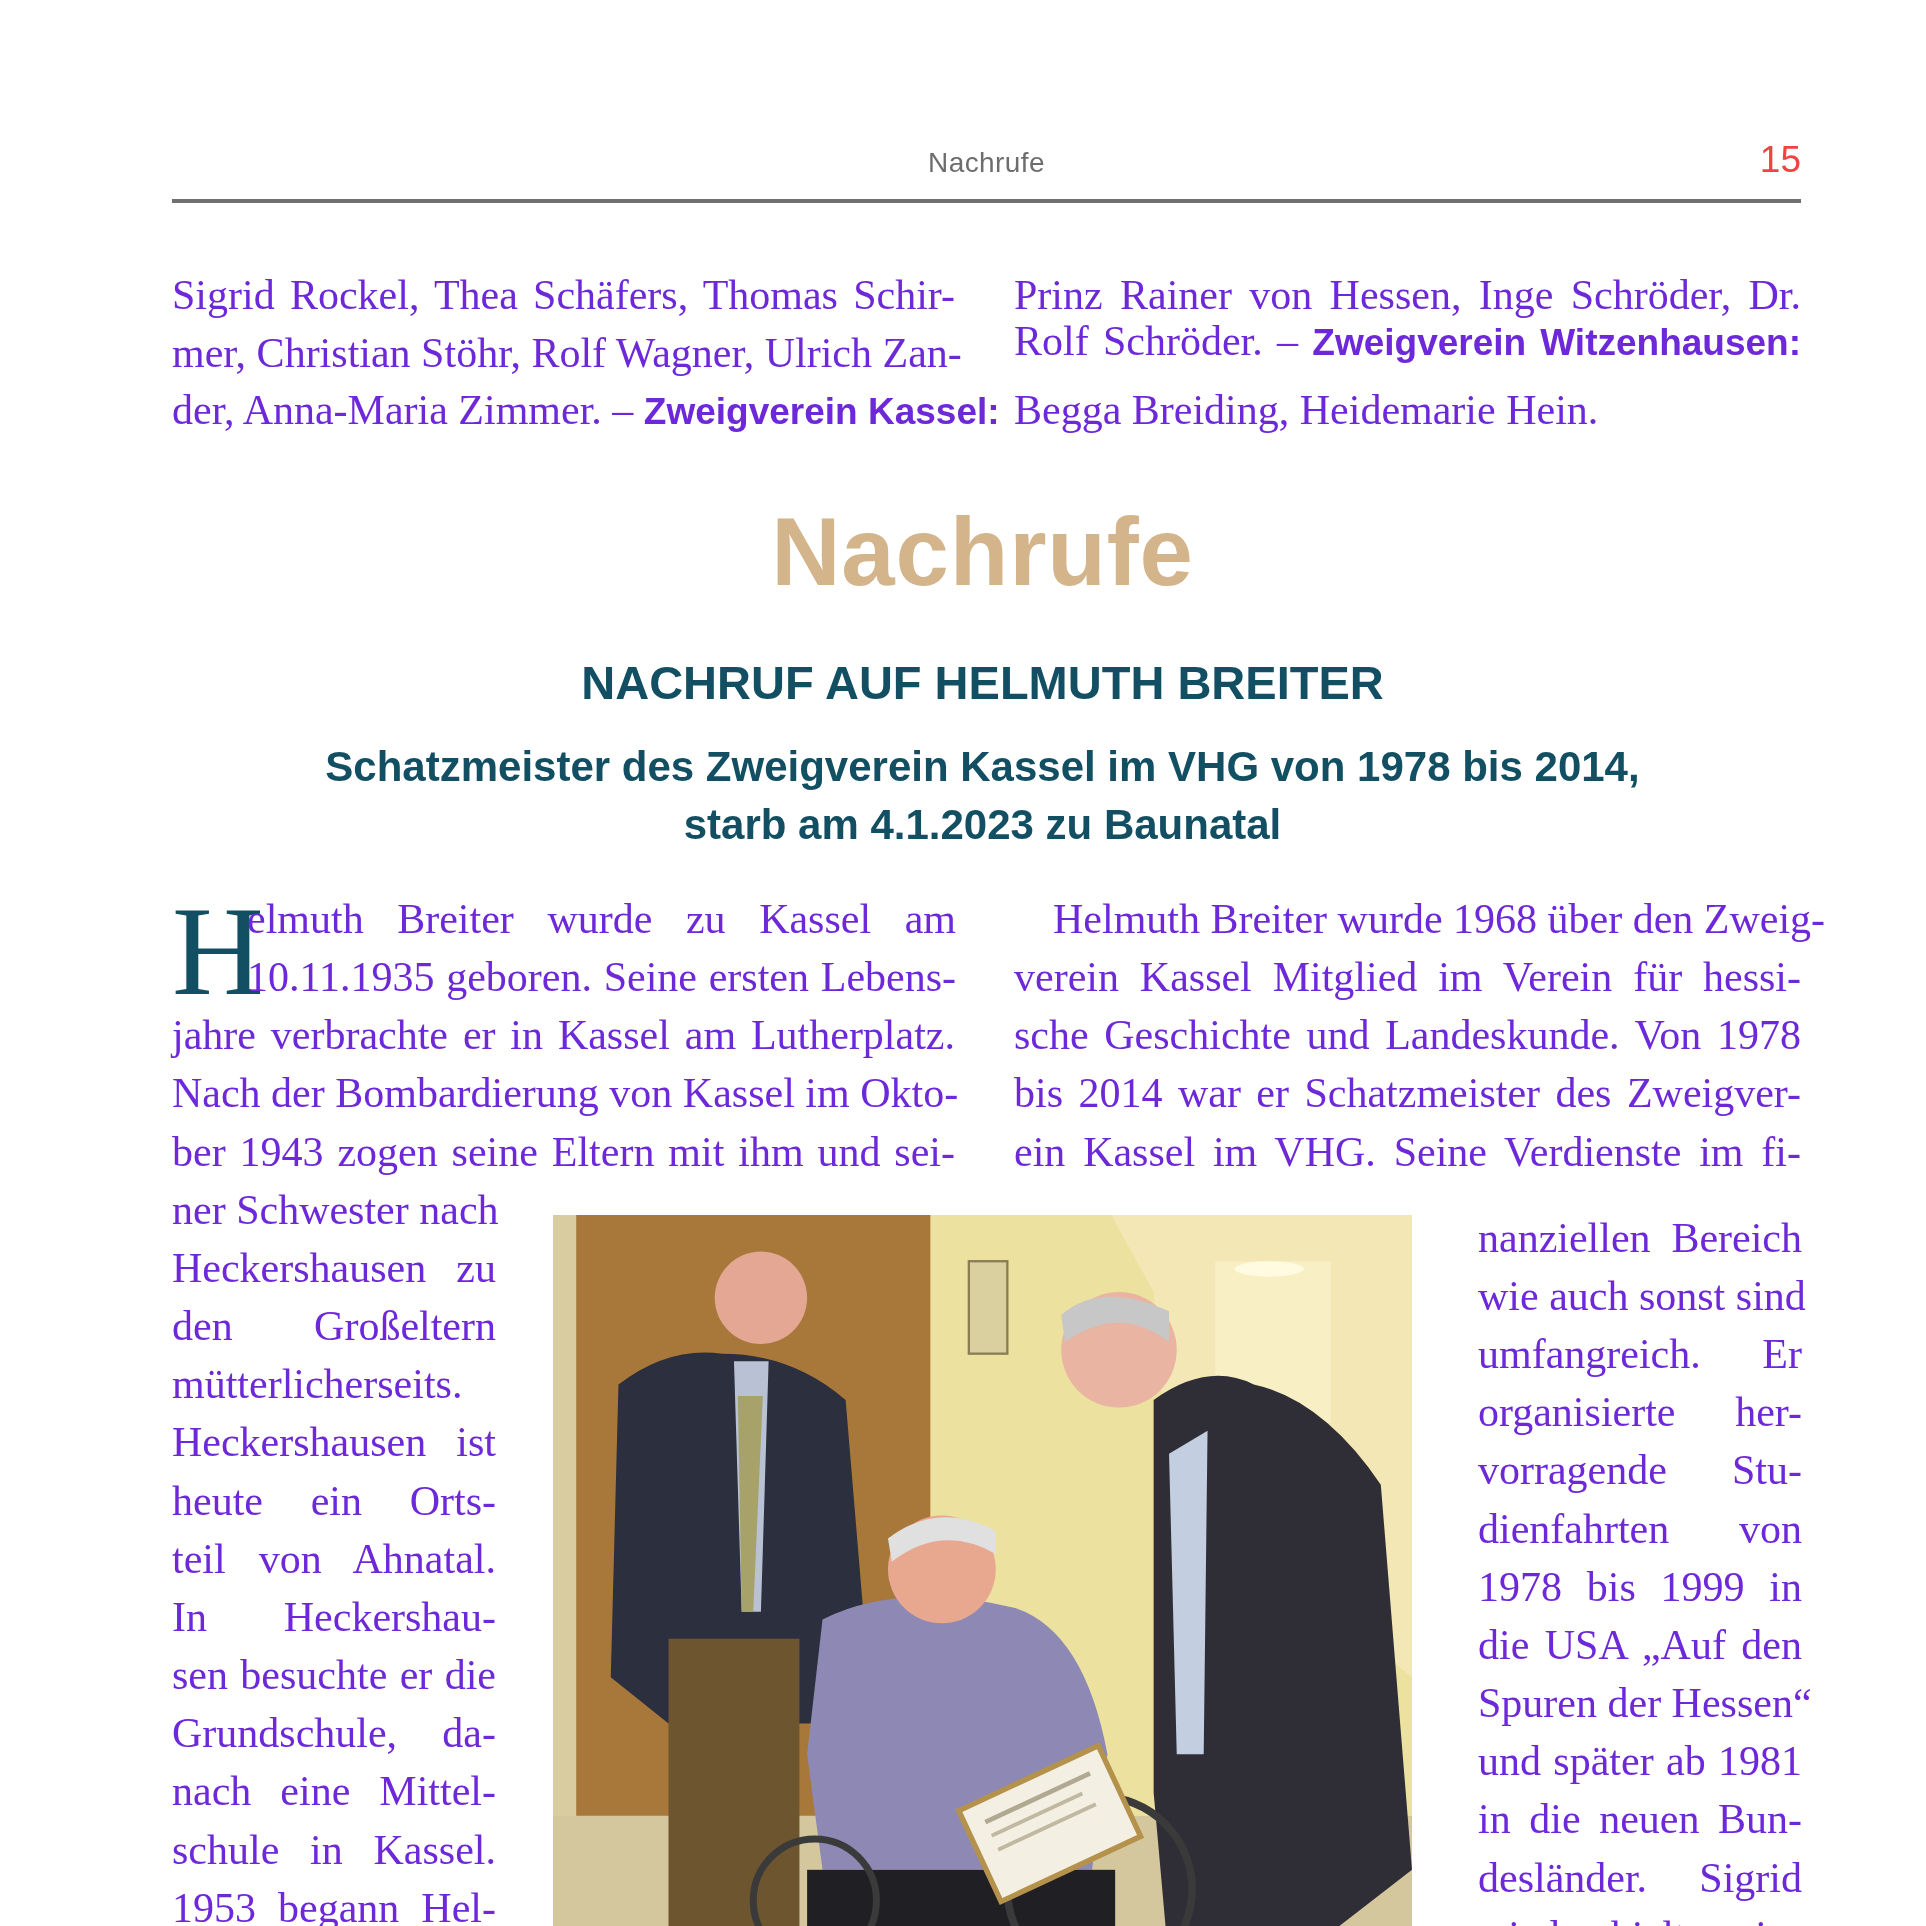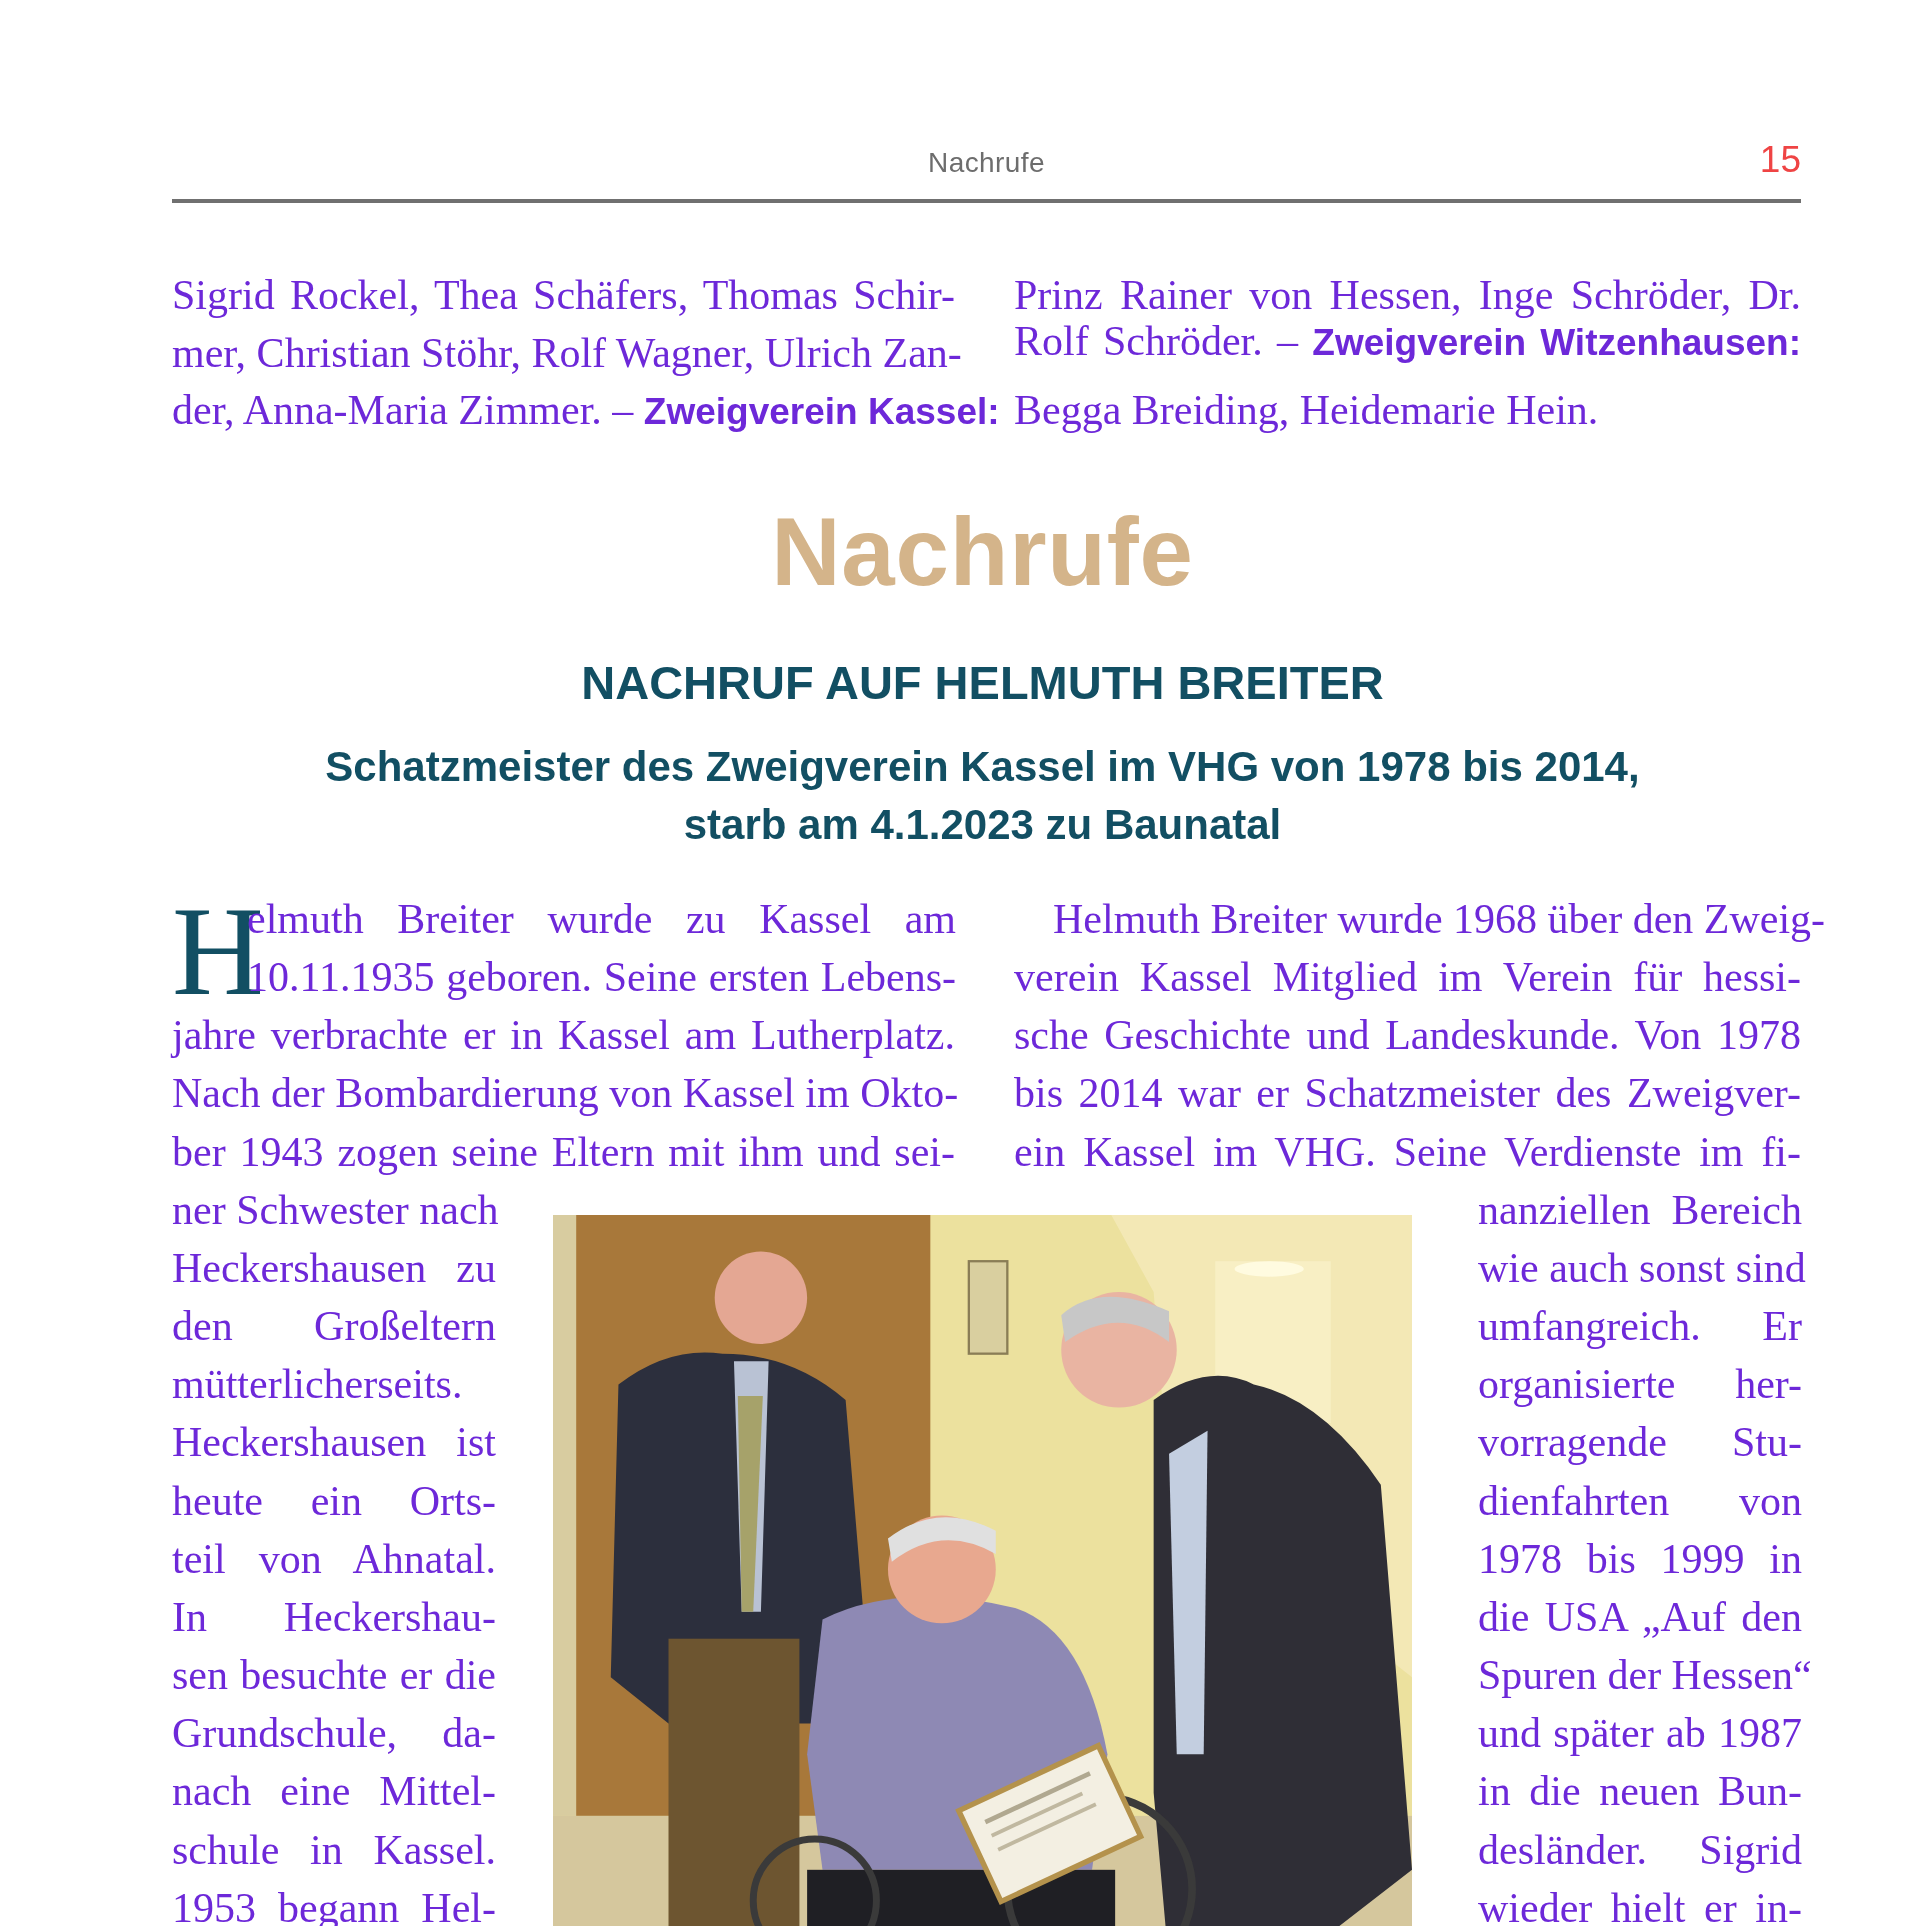--- a/index.html
+++ b/index.html
@@ -19,21 +19,21 @@
   #rule { position:absolute; left:172px; top:199px; width:1629px; height:3.9px; background:#707070; }
 
   .line {
     position:absolute; font-size:42px; line-height:58px; color:#6d28d9; white-space:nowrap;
     text-align:justify; text-align-last:justify; overflow:visible;
   }
   .line.last { text-align-last:left; }
   .lcol { left:172px; width:783px; }
   .rcol { left:1014px; width:787px; }
   .lnarrow { left:172px; width:324px; }
-  .rnarrow { left:1478px; width:324px; }
+  .rnarrow { left:1478px; width:324px;margin-top:28px; }
   .bold { font-family: "Liberation Sans", "DejaVu Sans", sans-serif; font-weight:bold; font-size:37px; }
 
   #section-title {
     position:absolute; left:0; width:1965px; top:497px; text-align:center;
     font-size:96px; color:#d4b48a; font-weight:bold; letter-spacing:0.8px;
   }
   #article-title {
     position:absolute; left:0; width:1965px; top:655px; text-align:center;
     font-size:47px; color:#124f63; font-weight:bold;
   }
@@ -110,21 +110,21 @@
 
   <div class="line serif rnarrow" style="top:1181px;">nanziellen Bereich</div>
   <div class="line serif rnarrow" style="top:1239px;">wie auch sonst sind</div>
   <div class="line serif rnarrow" style="top:1297px;">umfangreich. Er</div>
   <div class="line serif rnarrow" style="top:1355px;">organisierte her-</div>
   <div class="line serif rnarrow" style="top:1413px;">vorragende Stu-</div>
   <div class="line serif rnarrow" style="top:1472px;">dienfahrten von</div>
   <div class="line serif rnarrow" style="top:1530px;">1978 bis 1999 in</div>
   <div class="line serif rnarrow" style="top:1588px;">die USA „Auf den</div>
   <div class="line serif rnarrow" style="top:1646px;">Spuren der Hessen“</div>
-  <div class="line serif rnarrow" style="top:1704px;">und später ab 1987</div>
+  <div class="line serif rnarrow" style="top:1704px;">und später ab 1981</div>
   <div class="line serif rnarrow" style="top:1762px;">in die neuen Bun-</div>
   <div class="line serif rnarrow" style="top:1821px;">desländer. Sigrid</div>
   <div class="line serif rnarrow" style="top:1879px;">wieder hielt er in-</div>
 
 </div>
 
 <div id="photo">
   <svg viewBox="0 0 2231 2173" preserveAspectRatio="none">
 
     <rect x="0" y="0" width="2231" height="2173" fill="#ece19e"></rect>

